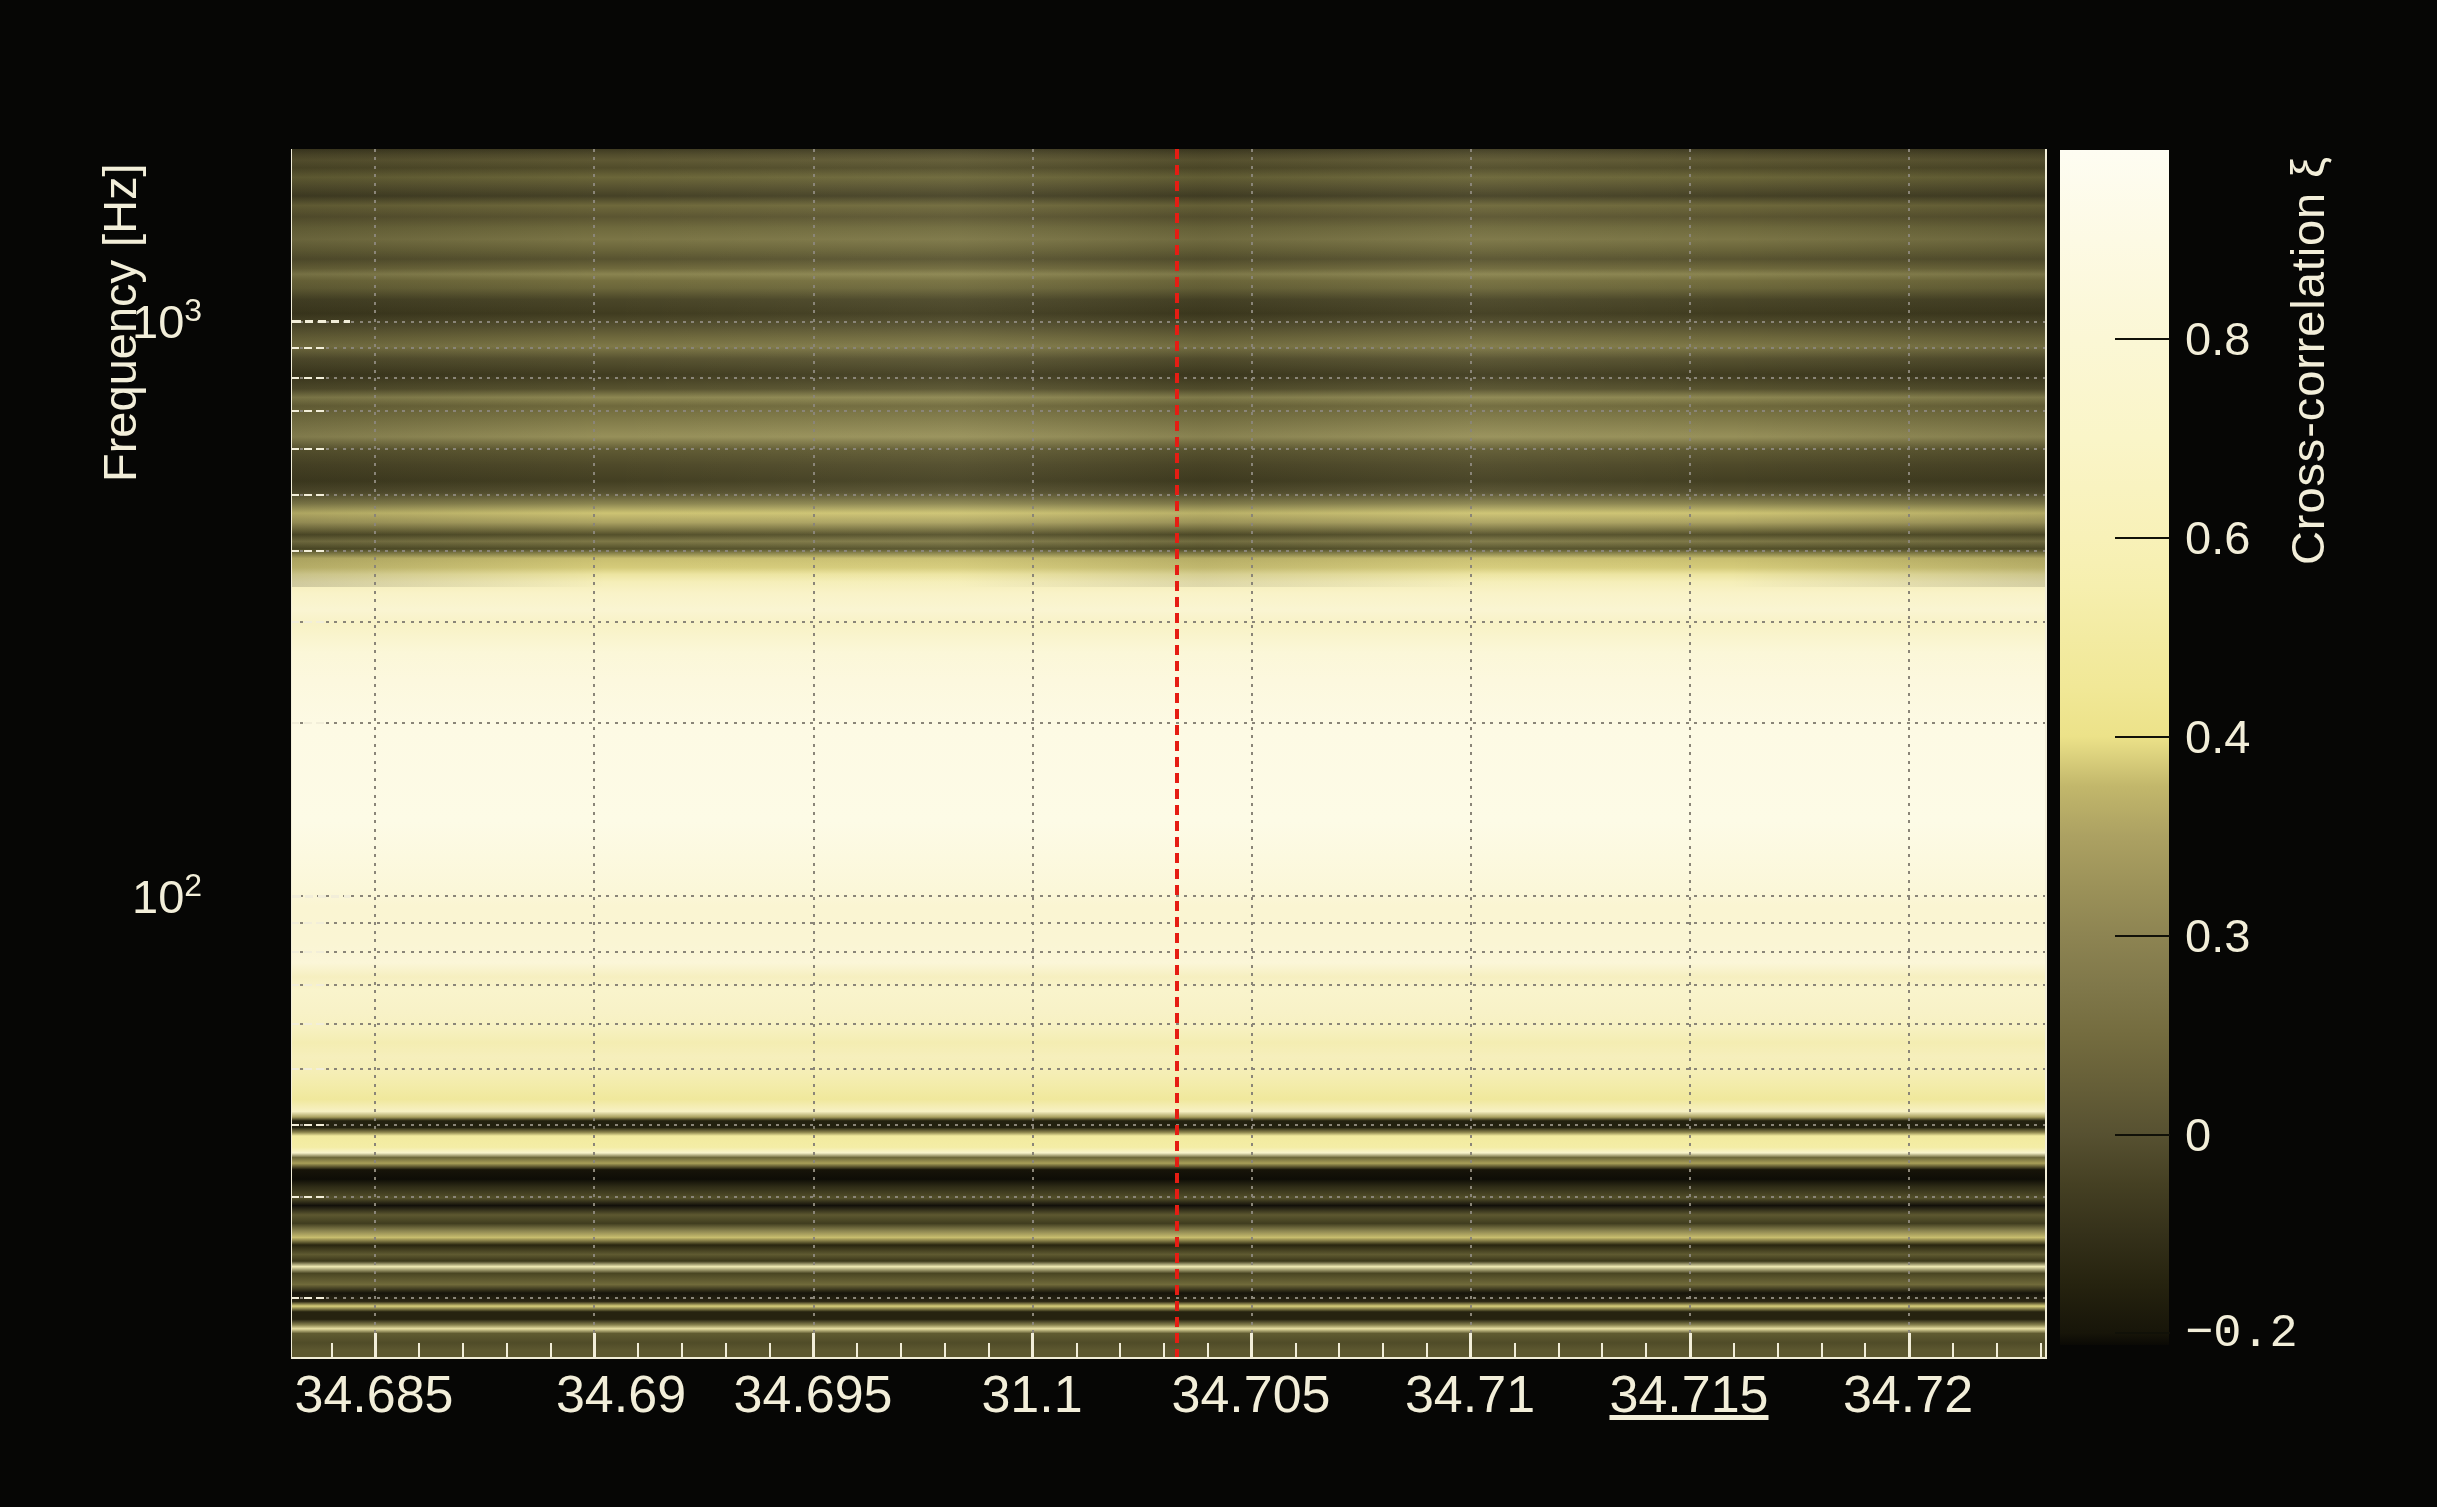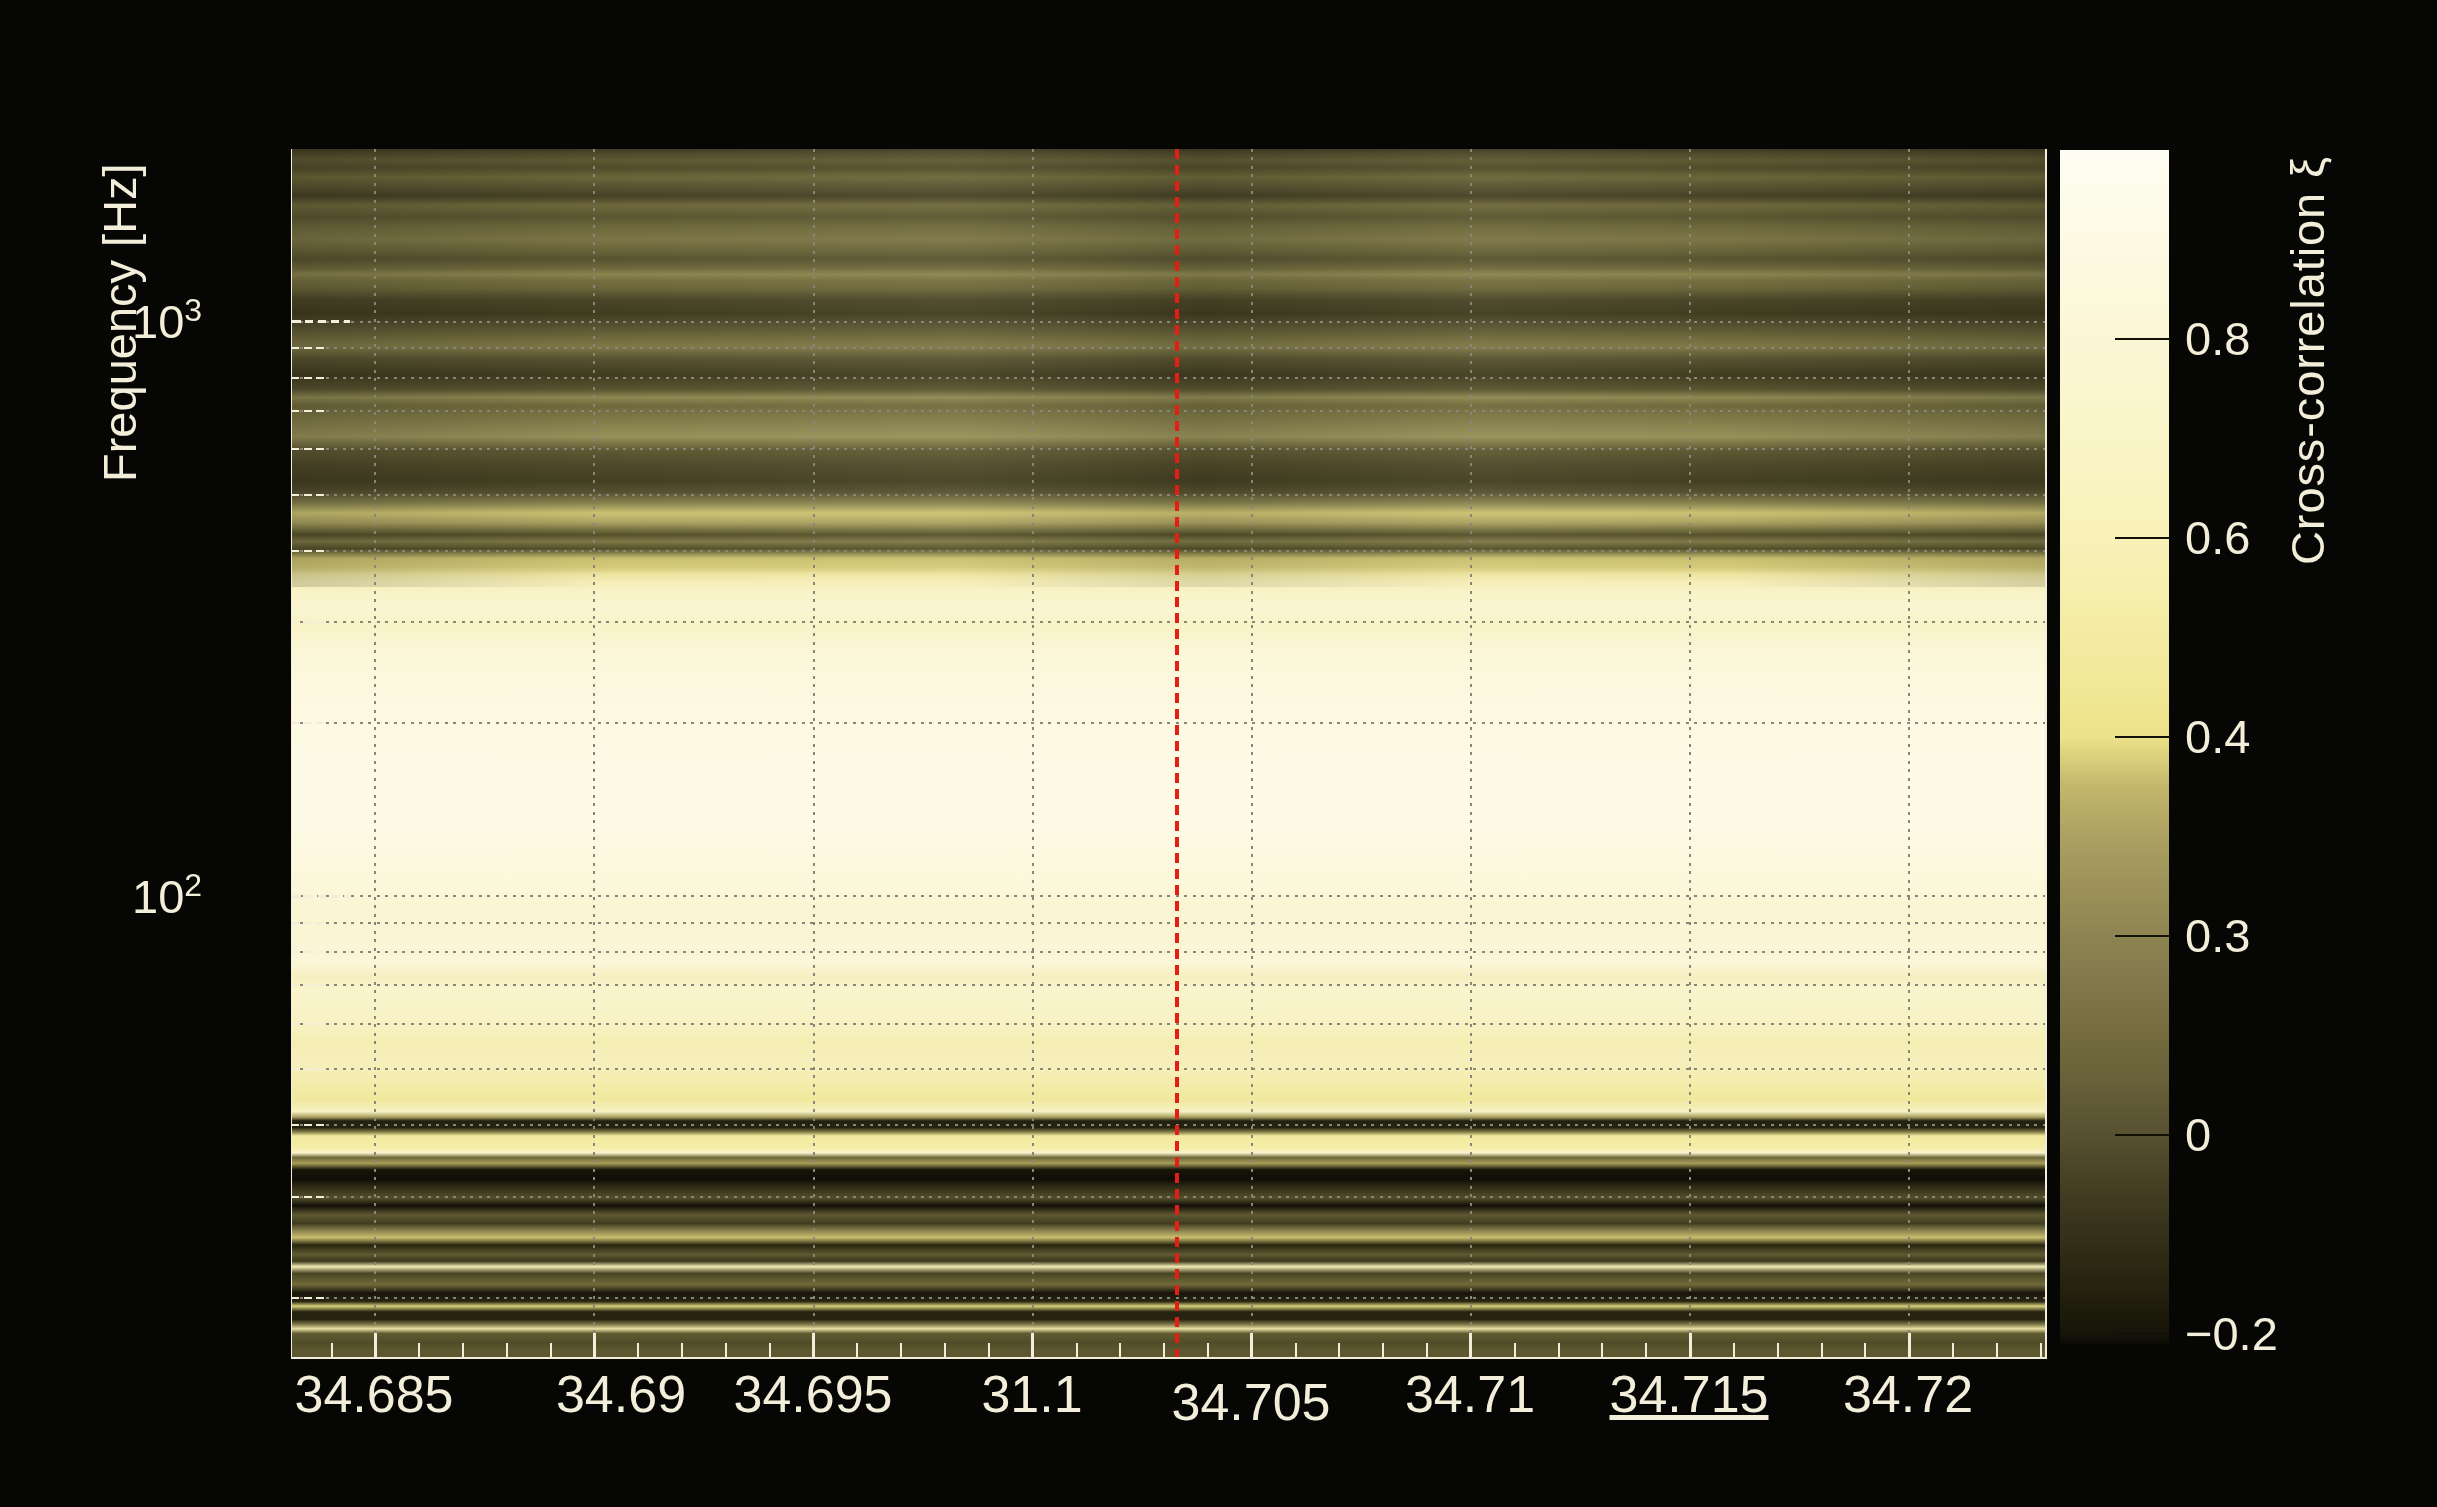--- a/index.html
+++ b/index.html
@@ -164,38 +164,38 @@
       </div>
     <div class="marker-line" id="marker" style="left: 883px;"></div>
   </div>
 
 
   <div id="xlabels">
       <div class="x-label" style="left: 261px;">34.685</div>
       <div class="x-label" style="left: 508px;">34.69</div>
       <div class="x-label" style="left: 700px;">34.695</div>
       <div class="x-label" style="left: 919px;">31.1</div>
-      <div class="x-label" style="left: 1138px; margin-top: 8px;">34.705</div>
+      <div class="x-label" style="left: 1138px;">34.705</div>
       <div class="x-label" style="left: 1357px;">34.71</div>
       <div class="x-label" style="left: 1576px; text-decoration: underline;">34.715</div>
       <div class="x-label" style="left: 1795px;">34.72</div>
     </div>
 
   <div id="colorbar" style="background: linear-gradient(0deg, rgb(10, 9, 5) 0%, rgb(23, 21, 9) 1%, rgb(38, 35, 15) 5.16%, rgb(53, 49, 26) 9.32%, rgb(69, 64, 35) 13.48%, rgb(87, 81, 49) 17.64%, rgb(102, 95, 56) 21.8%, rgb(116, 108, 63) 25.96%, rgb(128, 120, 74) 30.12%, rgb(141, 132, 82) 34.28%, rgb(156, 146, 89) 38.44%, rgb(172, 161, 98) 42.6%, rgb(194, 183, 107) 46.76%, rgb(236, 226, 137) 50.92%, rgb(241, 232, 151) 55.07%, rgb(243, 235, 162) 59.23%, rgb(246, 239, 174) 63.39%, rgb(248, 241, 184) 67.55%, rgb(250, 245, 200) 75.87%, rgb(251, 247, 213) 84.19%, rgb(253, 250, 228) 92.51%, rgb(254, 253, 242) 100%);">
       <div class="cb-tick" style="top: 188px;"></div>
       <div class="cb-tick" style="top: 387px;"></div>
       <div class="cb-tick" style="top: 586px;"></div>
       <div class="cb-tick" style="top: 785px;"></div>
       <div class="cb-tick" style="top: 984px;"></div>
       <div class="cb-tick" style="top: 1182px;"></div>
     </div>
   <div id="cblabels">
       <div class="cb-label" style="top: 310px;">0.8</div>
       <div class="cb-label" style="top: 509px;">0.6</div>
       <div class="cb-label" style="top: 708px;">0.4</div>
       <div class="cb-label" style="top: 907px;">0.3</div>
       <div class="cb-label" style="top: 1106px;">0</div>
-      <div class="cb-label" style="top: 1305px;">−0.2</div>
+      <div class="cb-label" style="top: 1305px; font-family: Liberation Mono, monospace;">−0.2</div>
     </div>
   <div class="cb-title">Cross-correlation ξ</div>
 
 </div>
 
 
 </body></html>

